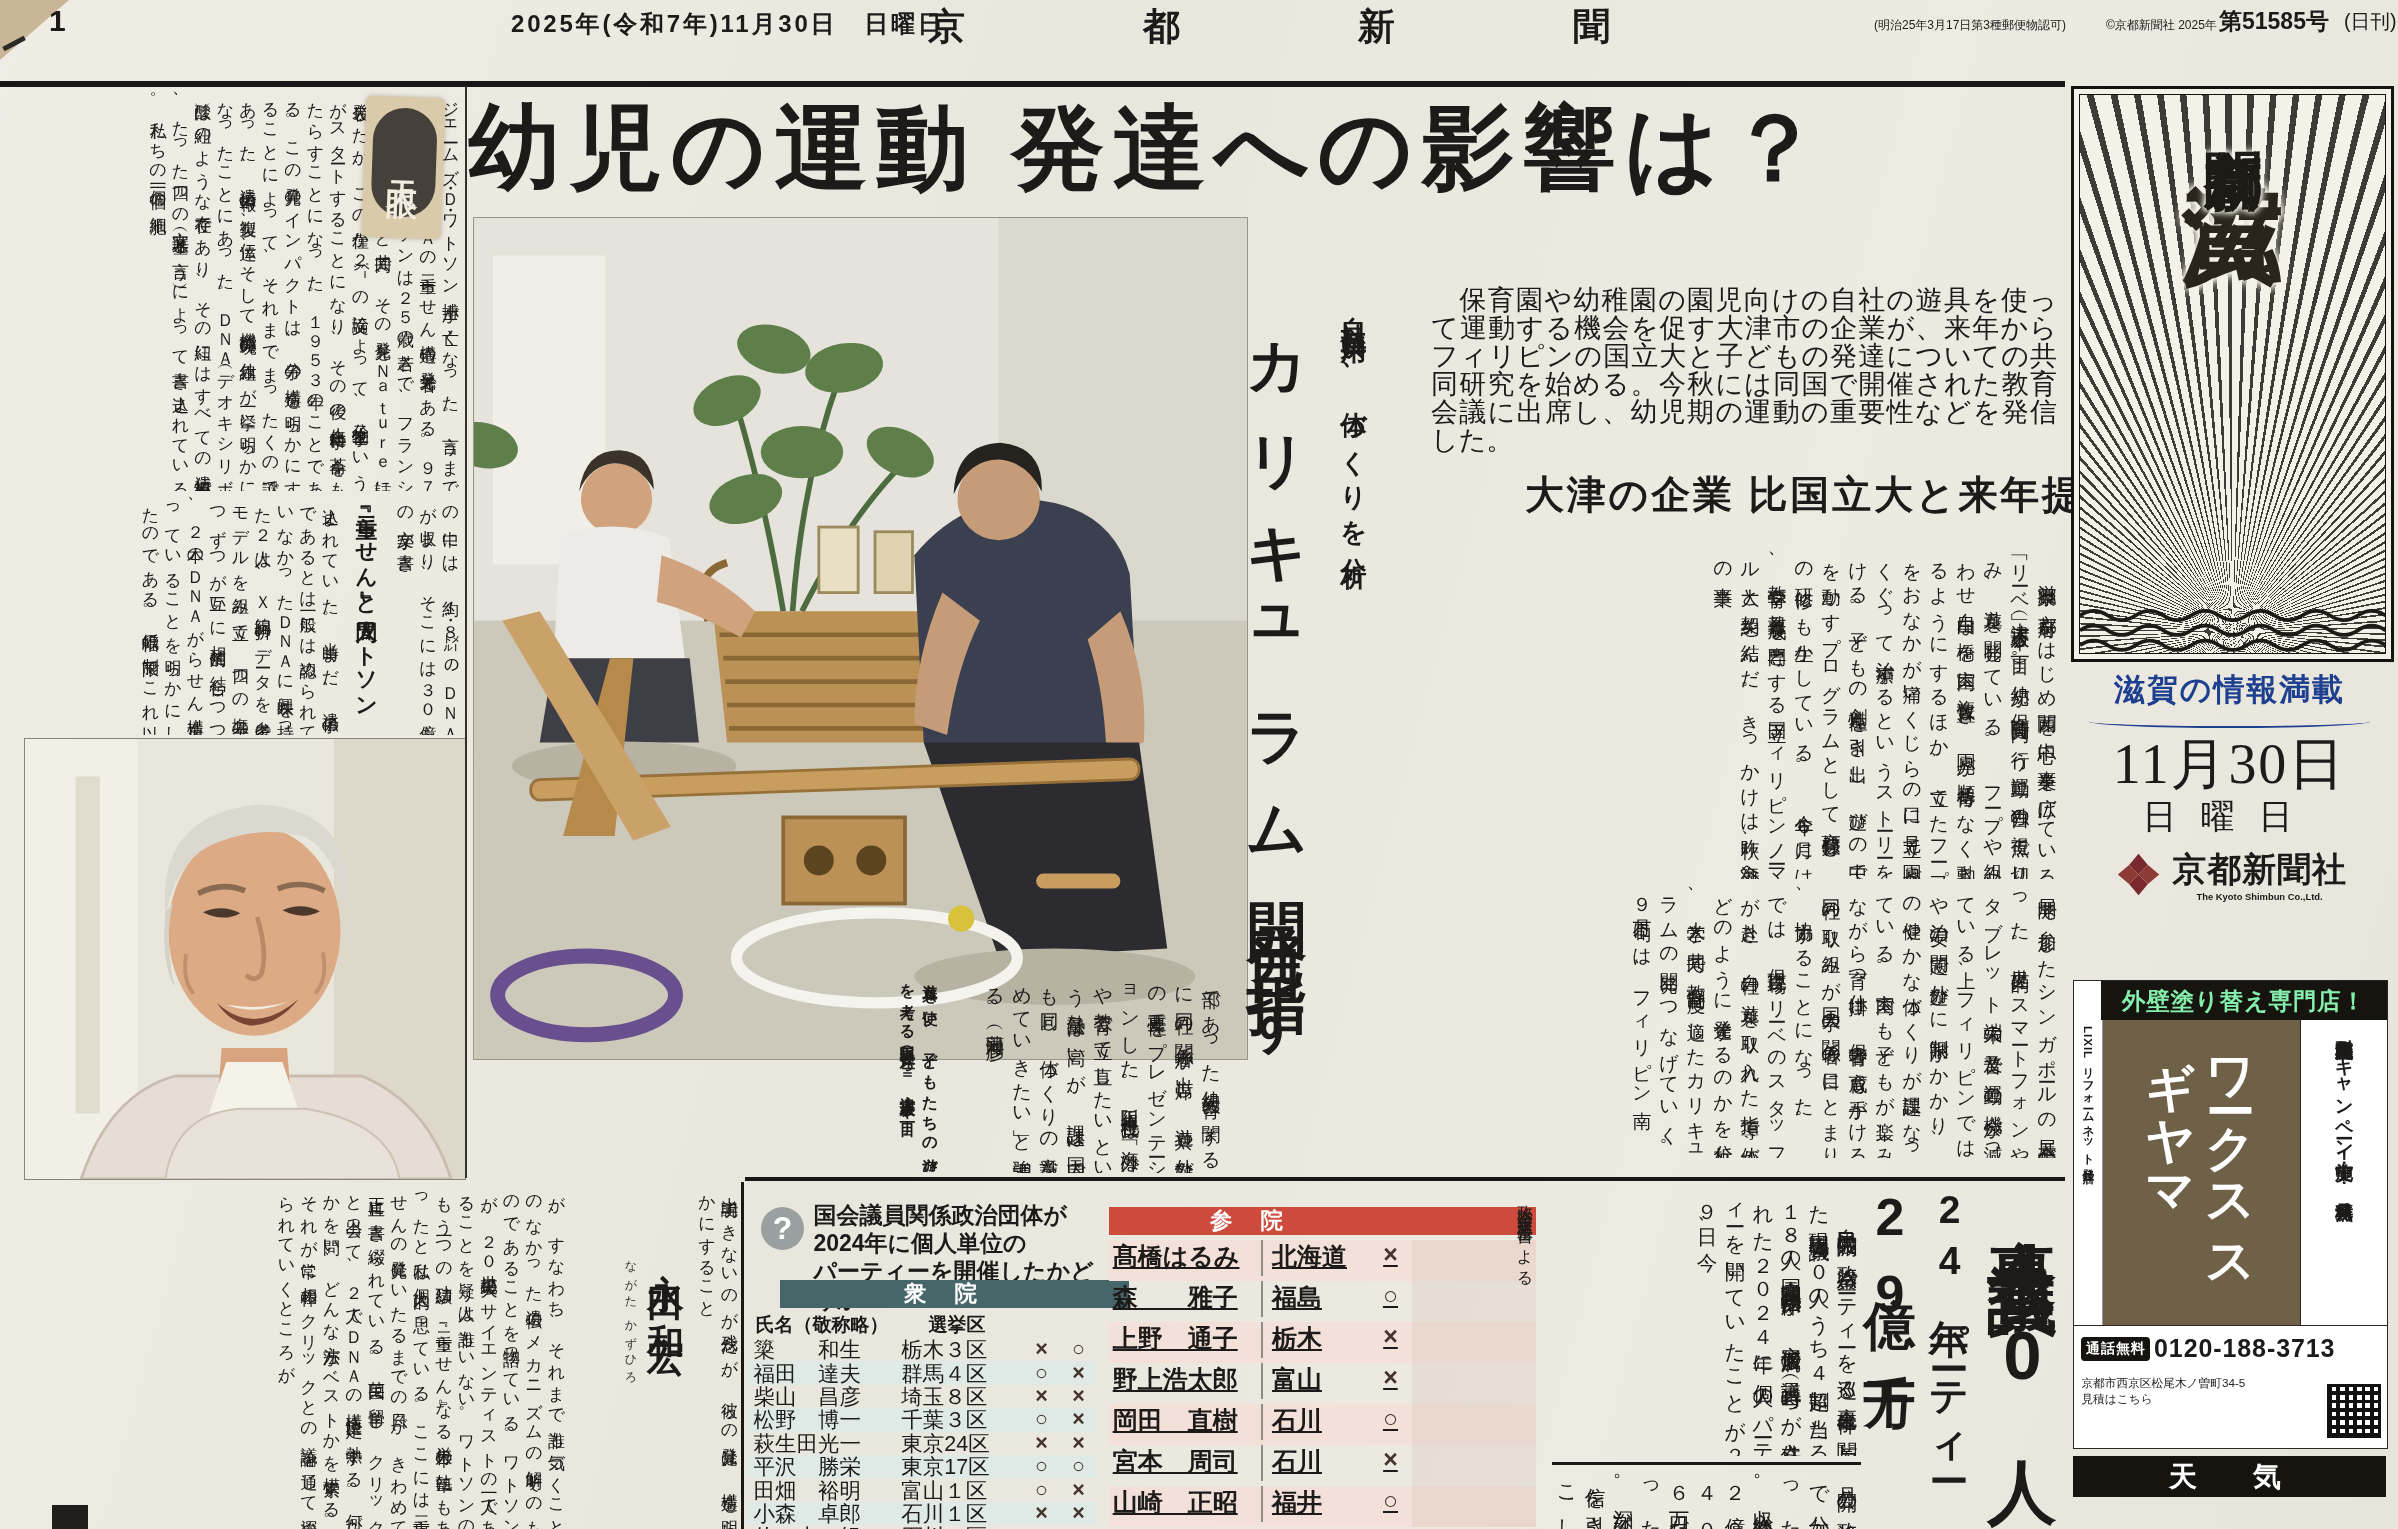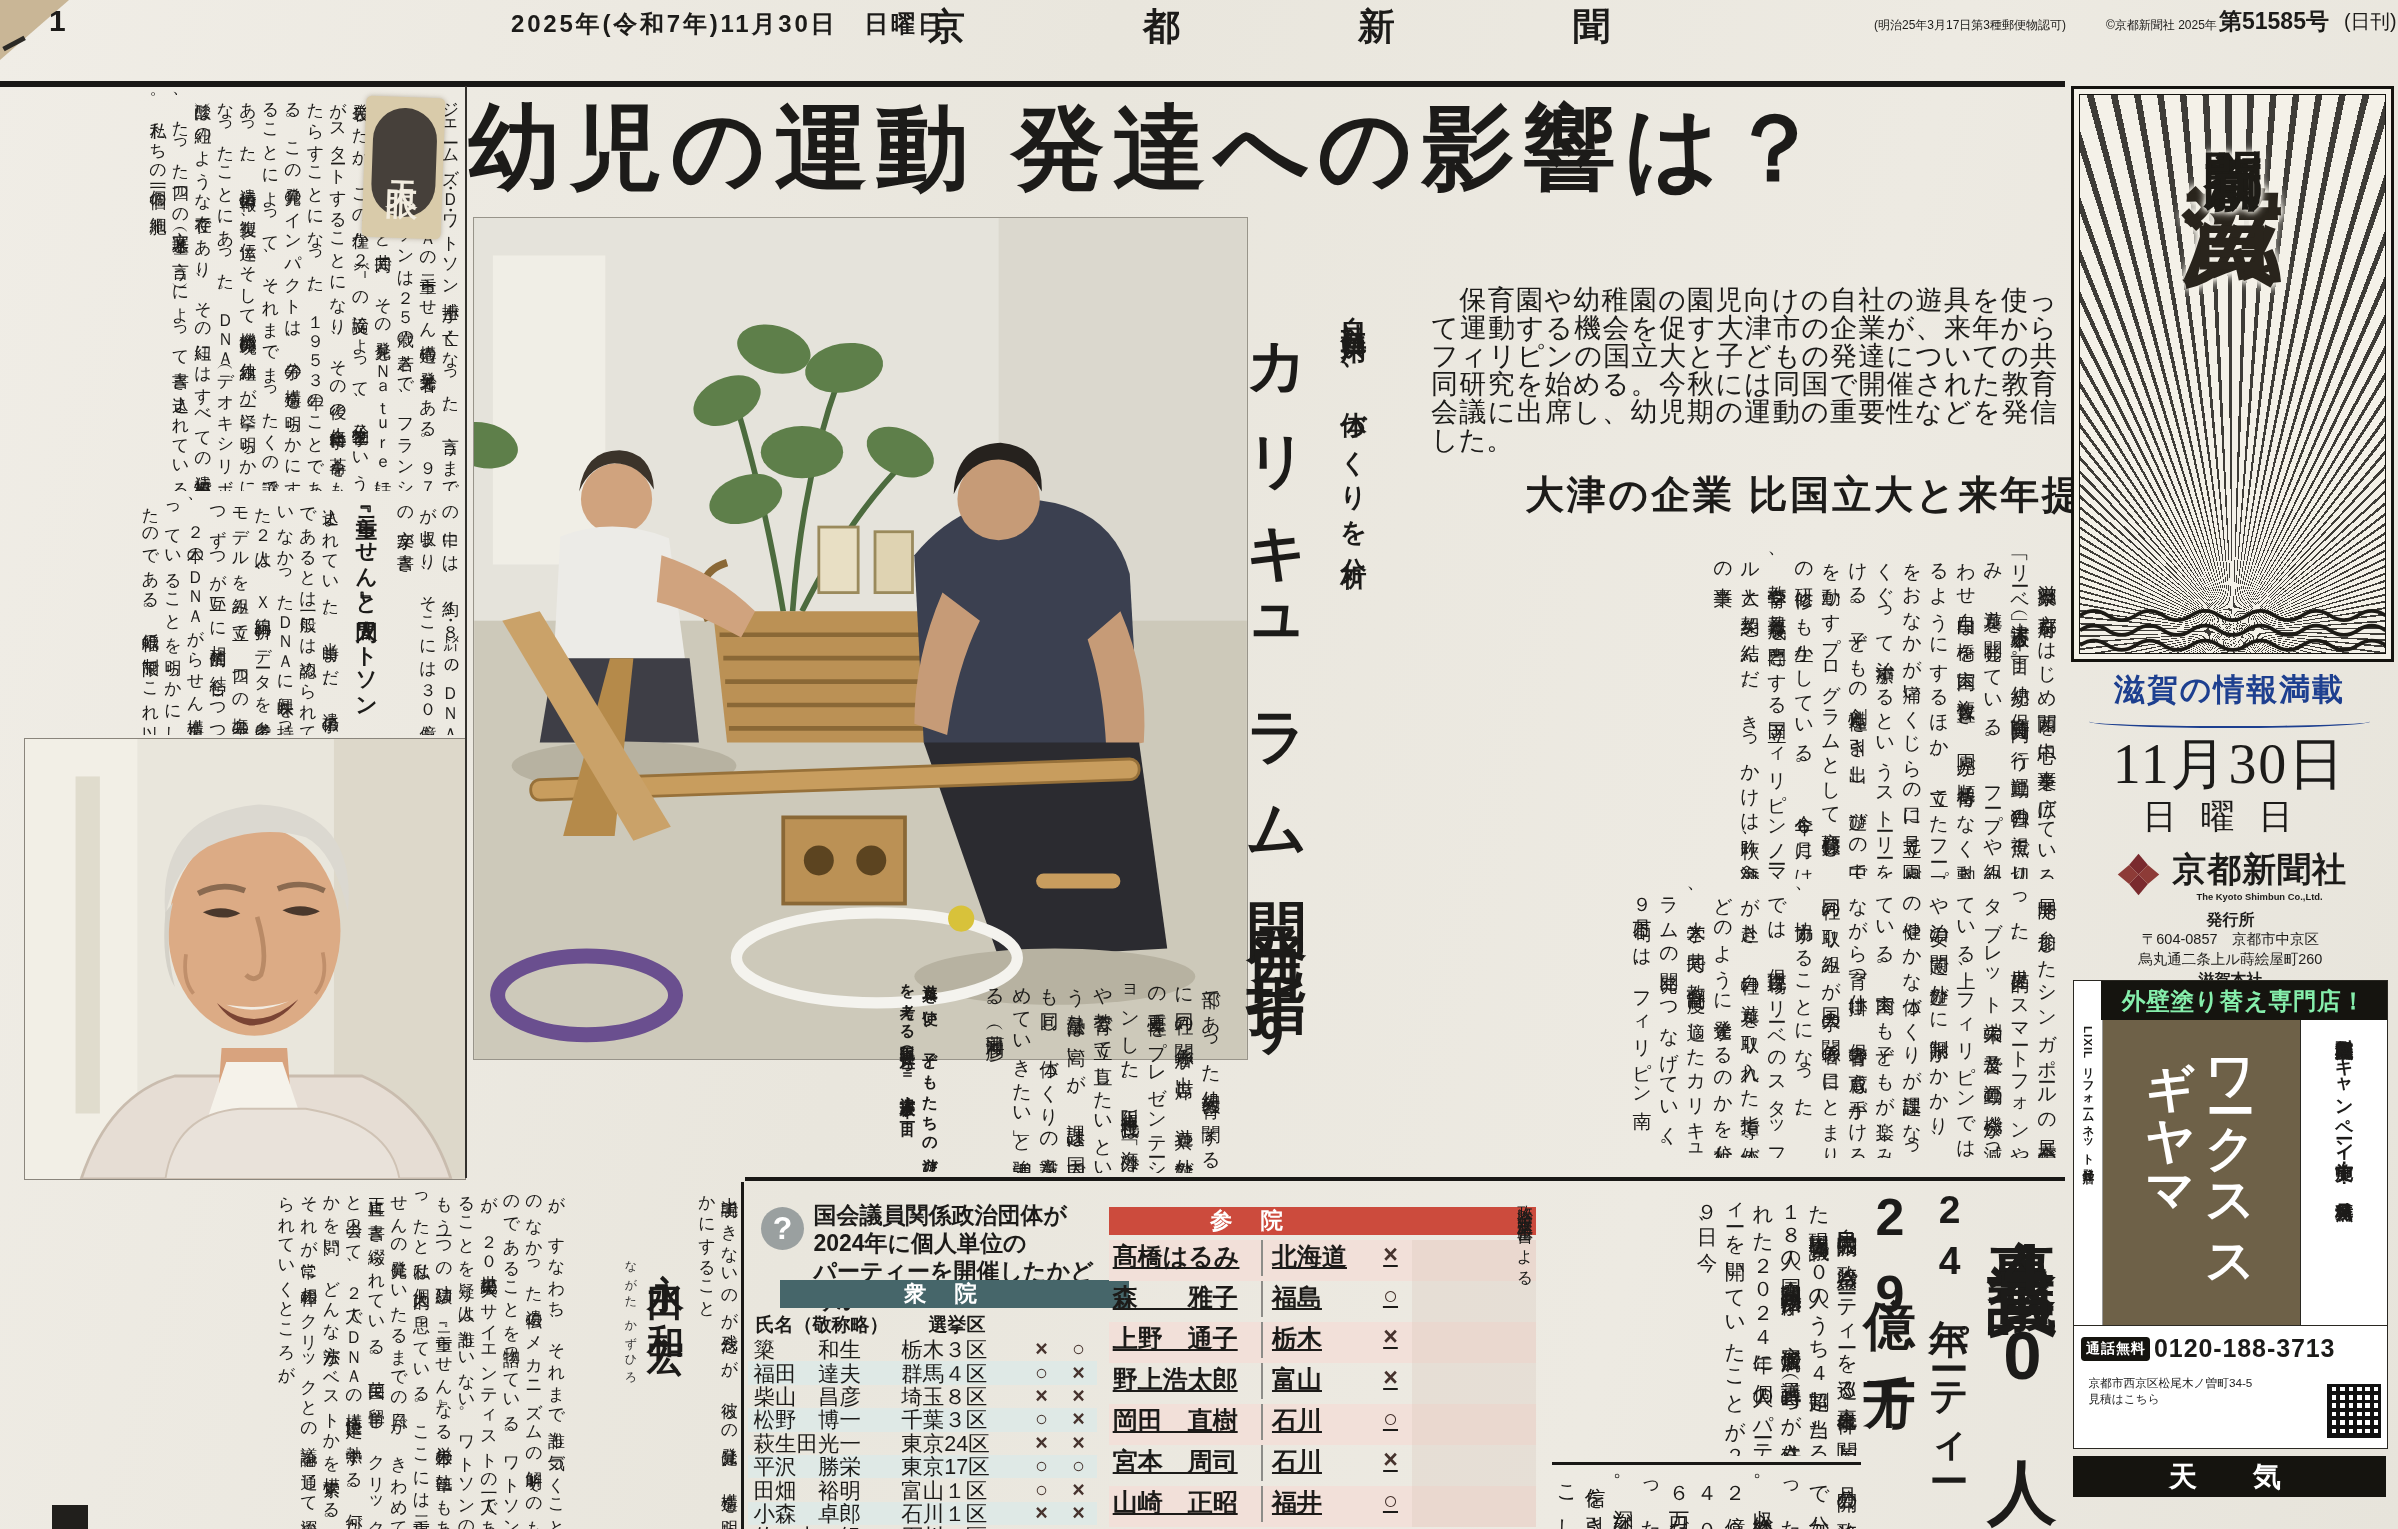--- a/index.html
+++ b/index.html
@@ -119,21 +119,21 @@
   #ad-copy{width:86px;background:#fff;border-left:1.9px solid #2a2822;display:flex;justify-content:center;}
   #ad-copy span{writing-mode:vertical-rl;text-orientation:upright;font-size:18px;font-weight:bold;line-height:22.5px;padding-top:5.6px;}
   #ad-brand{flex:1;background:#6e6148;display:flex;align-items:flex-start;justify-content:center;}
   #ad-brand span{writing-mode:vertical-rl;text-orientation:upright;color:#fff;font-size:49px;font-weight:900;
     letter-spacing:5.6px;line-height:60px;padding-top:3.7px;}
   #ad-lixil{width:28px;display:flex;justify-content:center;background:#fff;border-right:0.9px solid #999;}
   #ad-lixil span{writing-mode:vertical-rl;font-size:11.7px;font-weight:bold;padding-top:5.6px;letter-spacing:0.9px;}
   #ad-foot{height:118px;position:relative;background:#fff;border-top:1.9px solid #2a2822;}
   #ad-tel{position:absolute;left:7.5px;top:7.5px;font-size:25px;font-weight:900;letter-spacing:0.9px;}
   #ad-tel .ic{display:inline-block;background:#15140f;color:#fff;font-size:14px;padding:2.8px 4.7px;border-radius:3.7px;margin-right:3.7px;vertical-align:3.7px;}
-  #ad-addr{position:absolute;left:7.5px;top:49px;width:225px;font-size:11.7px;line-height:16px;color:#222;margin-left:7px;}
+  #ad-addr{position:absolute;left:7.5px;top:49px;width:225px;font-size:11.7px;line-height:16px;color:#222;}
   #ad-qr{position:absolute;right:5.6px;bottom:5.6px;width:52px;height:52px;border:1.9px solid #111;
     background:
      repeating-linear-gradient(0deg,#111 0 3.7px,transparent 3.7px 8.4px),
      repeating-linear-gradient(90deg,#111 0 3.7px,#fff 3.7px 8.4px);}
   #sb-weather{position:absolute;left:1.9px;top:1370px;width:313px;height:41px;background:#15140f;color:#fff;
     font-size:28px;font-weight:bold;display:flex;align-items:center;justify-content:center;letter-spacing:56px;padding-left:47px;box-sizing:border-box;}
   
   #corner{left:0;top:0;width:0;height:0;border-top:60px solid #c9b696;border-right:69px solid transparent;}
   #blk-sq{left:52px;top:1505px;width:36px;height:25px;background:#211f1c;}
   #pen{left:1.9px;top:41px;width:24px;height:4.7px;background:#2c2a26;transform:rotate(-28deg);}
@@ -446,28 +446,20 @@
           <path d="M26,4 L36,16 L26,26 L16,16 Z" fill="#7a2a2e"></path>
           <path d="M26,26 L36,36 L26,48 L16,36 Z" fill="#7a2a2e"></path>
           <path d="M4,26 L16,16 L26,26 L16,36 Z" fill="#8d3b37"></path>
           <path d="M26,26 L36,16 L48,26 L36,36 Z" fill="#8d3b37"></path>
         </svg>
         <div>
           <div id="sb-co">京都新聞社</div>
           <div id="sb-co-en">The Kyoto Shimbun Co.,Ltd.</div>
         </div>
       </div>
-      <div class="sb-small" style="margin-top:7.5px;">
-        <b>発行所</b><br>
-        <span>〒604-0857　京都市中京区</span><br>
-        <span>烏丸通二条上ル蒔絵屋町260</span><br>
-        <b>滋賀本社</b><br>
-        <span>大津市京町４丁目３番33号</span><br>
-        <span>〒520-0044　077(523)3131</span>
-      </div>
     </div>
 
     <div id="sb-ad">
       <div id="ad-top">外壁塗り替え専門店！</div>
       <div id="ad-main">
         <div id="ad-copy">
             <span>超高耐久無機系塗料 キャンペーン実施中!!見積無料</span>
           </div>
         <div id="ad-brand">
             <span>ワークススギヤマ</span>

